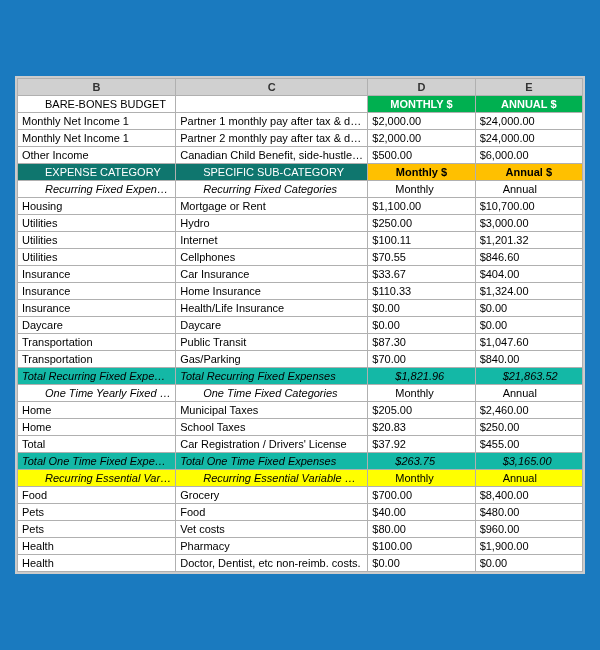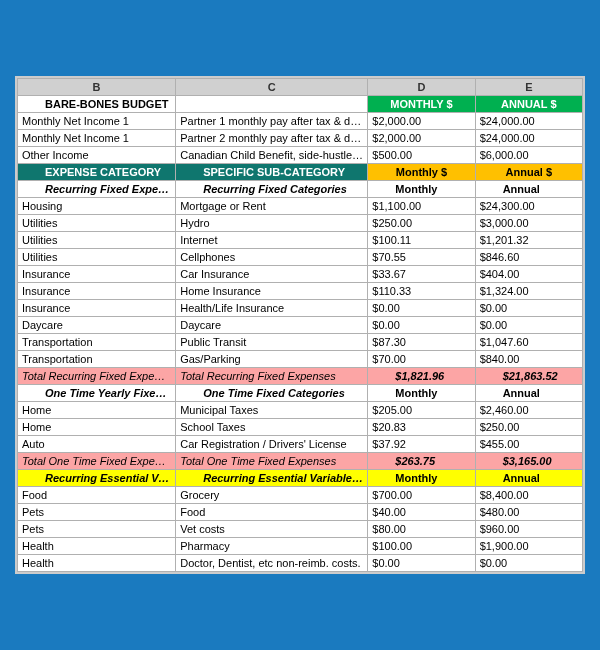--- a/index.html
+++ b/index.html
@@ -37,27 +37,27 @@
       text-overflow: ellipsis;
     }
     .col-header {
       background-color: #d0d0d0;
       text-align: center;
       font-weight: bold;
       color: #333;
     }
 
     .text-right { text-align: right; }
-    .bold { font-weight: bold; padding-left: 27px; }
+    .bold { font-weight: normal; padding-left: 27px; }
     .italic { font-style: italic; }
     .green-bg { background-color: #00b050; color: white; }
     .orange-bg { background-color: #ffc000; }
     .red-bg { background-color: #0f766e; color: white; }
     .yellow-bg { background-color: #ffff00; }
-    .gray-bg { background-color: #fca5a5; margin-top: 48px; }
+    .gray-bg { background-color: #14b8a6; margin-top: 48px; }
     .monthly-header { background-color: #00b050; color: white; font-weight: bold; text-align: center; }
     .annual-header { background-color: #00b050; color: white; font-weight: bold; text-align: center; }
     .monthly-total-header { background-color: #ffc000; font-weight: bold; text-align: center; }
     .col-d-cell { text-align: left; }
     .col-e-cell { text-align: left; }
   </style>
 </head>
 <body>
 
 <div class="spreadsheet-container">
@@ -118,21 +118,21 @@
         <td class="italic bold">Recurring Fixed Expenses</td>
         <td class="italic bold">Recurring Fixed Categories</td>
         <td class="col-d-cell bold">Monthly</td>
         <td class="col-e-cell bold">Annual</td>
       </tr>
 
       <tr>
         <td>Housing</td>
         <td>Mortgage or Rent</td>
         <td class="col-d-cell">$1,100.00</td>
-        <td class="col-e-cell">$24,300.00</td>
+        <td class="col-e-cell">$10,700.00</td>
       </tr>
       <tr>
         <td>Utilities</td>
         <td>Hydro</td>
         <td class="col-d-cell">$250.00</td>
         <td class="col-e-cell">$3,000.00</td>
       </tr>
       <tr>
         <td>Utilities</td>
         <td>Internet</td>
@@ -202,21 +202,21 @@
         <td class="col-d-cell">$205.00</td>
         <td class="col-e-cell">$2,460.00</td>
       </tr>
       <tr>
         <td>Home</td>
         <td>School Taxes</td>
         <td class="col-d-cell">$20.83</td>
         <td class="col-e-cell">$250.00</td>
       </tr>
       <tr>
-        <td>Auto</td>
+        <td>Total</td>
         <td>Car Registration / Drivers' License</td>
         <td class="col-d-cell">$37.92</td>
         <td class="col-e-cell">$455.00</td>
       </tr>
 
       <tr>
         <td class="gray-bg italic text-right">Total One Time Fixed Expenses</td>
         <td class="gray-bg italic">Total One Time Fixed Expenses</td>
         <td class="gray-bg italic col-d-cell bold">$263.75</td>
         <td class="gray-bg italic col-e-cell bold">$3,165.00</td>

